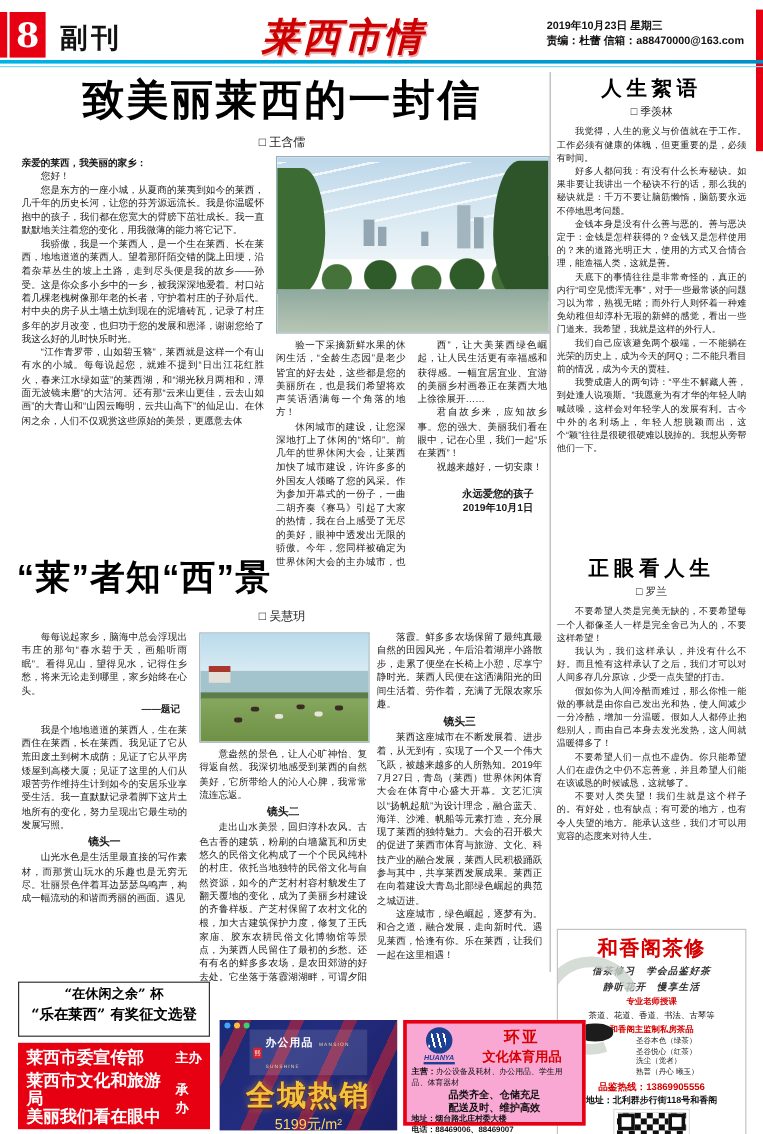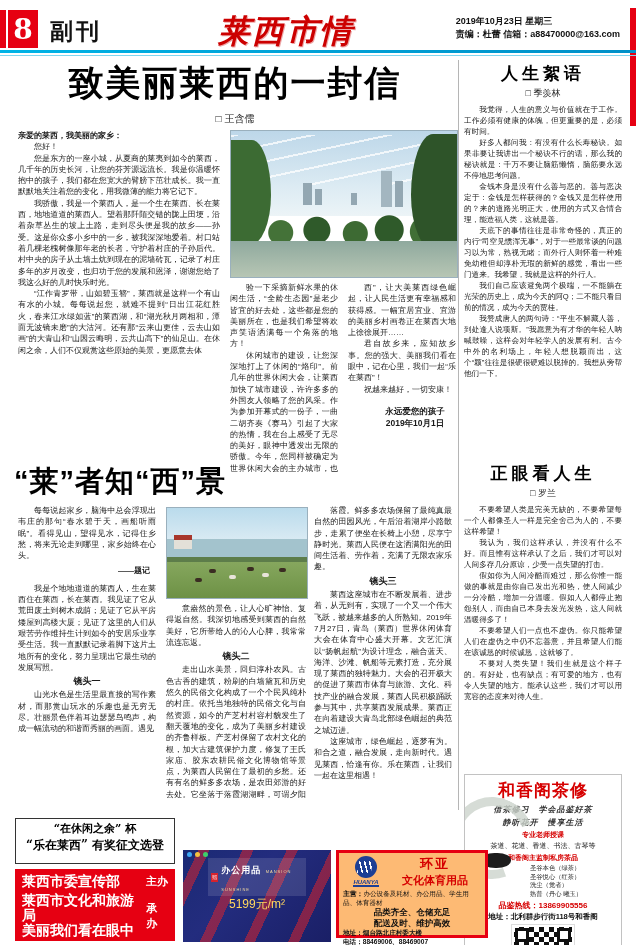--- a/index.html
+++ b/index.html
@@ -121,21 +121,21 @@
   .m-brandbox{position:relative;margin:1px auto 0;width:92px;background:rgba(255,255,255,.12);
               display:flex;align-items:center;gap:3px;padding:1px 3px;}
   .m-logo{width:9px;height:9px;background:#d4232d;color:#fff;font-size:5px;display:flex;align-items:center;justify-content:center;}
   .m-brand{font-size:9px;font-weight:bold;letter-spacing:1px;}
   .m-brand-en{font-size:4px;letter-spacing:1px;color:#f0d7a0;}
   .m-head{position:relative;text-align:center;font:900 24px "DejaVu Serif",serif;color:#f3c13a;
           letter-spacing:2px;margin-top:1px;text-shadow:0 1px 2px #5a0d0d,0 0 6px rgba(243,193,58,.6);}
   .m-price{position:relative;text-align:center;font-weight:400;font-size:12px;color:#ffd75e;margin-top:0;}
 
   
-  .huanya{position:absolute;left:336px;top:850px;width:152px;height:88px;border:3px solid #e60012;background:#fdba74;
+  .huanya{position:absolute;left:336px;top:850px;width:152px;height:88px;border:3px solid #e60012;background:#f9a8d4;
           box-sizing:border-box;padding:2px 4px;font-size:6.6px;color:#111;}
   .hy-top{display:flex;align-items:center;}
   .hy-logo{width:46px;text-align:center;}
   .hy-circle{width:22px;height:22px;margin:0 auto;border-radius:50%;background:#1d3f94;position:relative;overflow:hidden;}
   .hy-circle:before{content:"";position:absolute;left:3px;top:5px;width:14px;height:12px;
      background:repeating-linear-gradient(65deg,#fff 0 1.5px,transparent 1.5px 4.5px);transform:skewX(-12deg);}
   .hy-name{font-size:6px;font-weight:bold;font-style:italic;color:#1d3f94;border-bottom:2px solid #1d3f94;display:inline-block;margin-top:1px;}
   .hy-title{flex:1;text-align:center;color:#d60000;font-weight:900;}
   .hy-title .t1{font-size:13px;letter-spacing:2px;}
   .hy-title .t2{font-size:11px;}
@@ -196,20 +196,21 @@
         <div class="sig">
           <div>永远爱您的孩子</div>
           <div>2019年10月1日</div>
         </div>
       </div>
     </div>
   </div>
 
   <div class="scenery">
     <h2>“莱”者知“西”景</h2>
+    <div class="byline">□ 吴慧玥</div>
     <div class="scn-body">
       <div class="s-colA small">
         <p class="p">每每说起家乡，脑海中总会浮现出韦庄的那句“春水碧于天，画船听雨眠”。看得见山，望得见水，记得住乡愁，将来无论走到哪里，家乡始终在心头。</p>
         <p class="p epigraph-sig">——题记</p>
         <p class="p">我是个地地道道的莱西人，生在莱西住在莱西，长在莱西。我见证了它从荒田废土到树木成荫；见证了它从平房矮屋到高楼大厦；见证了这里的人们从艰苦劳作维持生计到如今的安居乐业享受生活。我一直默默记录着脚下这片土地所有的变化，努力呈现出它最生动的发展写照。</p>
         <p class="p sec-head">镜头一</p>
         <p class="p">山光水色是生活里最直接的写作素材，而那赏山玩水的乐趣也是无穷无尽。壮丽景色伴着耳边瑟瑟鸟鸣声，构成一幅流动的和谐而秀丽的画面。遇见</p>
       </div>
       <div class="photo2">
         <div class="ph2-sky"></div>
@@ -315,20 +316,21 @@
       <span class="dot" style="background:#f5c13f;"></span>
       <span class="dot" style="background:#3fd06a;"></span>
     </div>
     <div class="m-brandbox">
       <span class="m-logo">熙</span>
       <span>
         <span class="m-brand">办公用品</span>
         <span class="m-brand-en">MANSION SUNSHINE</span>
       </span>
     </div>
+    <div class="m-head">全城热销</div>
     <div class="m-price">5199元/m²</div>
 
   </div>
 
   <div class="huanya">
     <div class="hy-top">
       <div class="hy-logo">
         <div class="hy-circle"></div>
         <div class="hy-name">HUANYA</div>
       </div>

